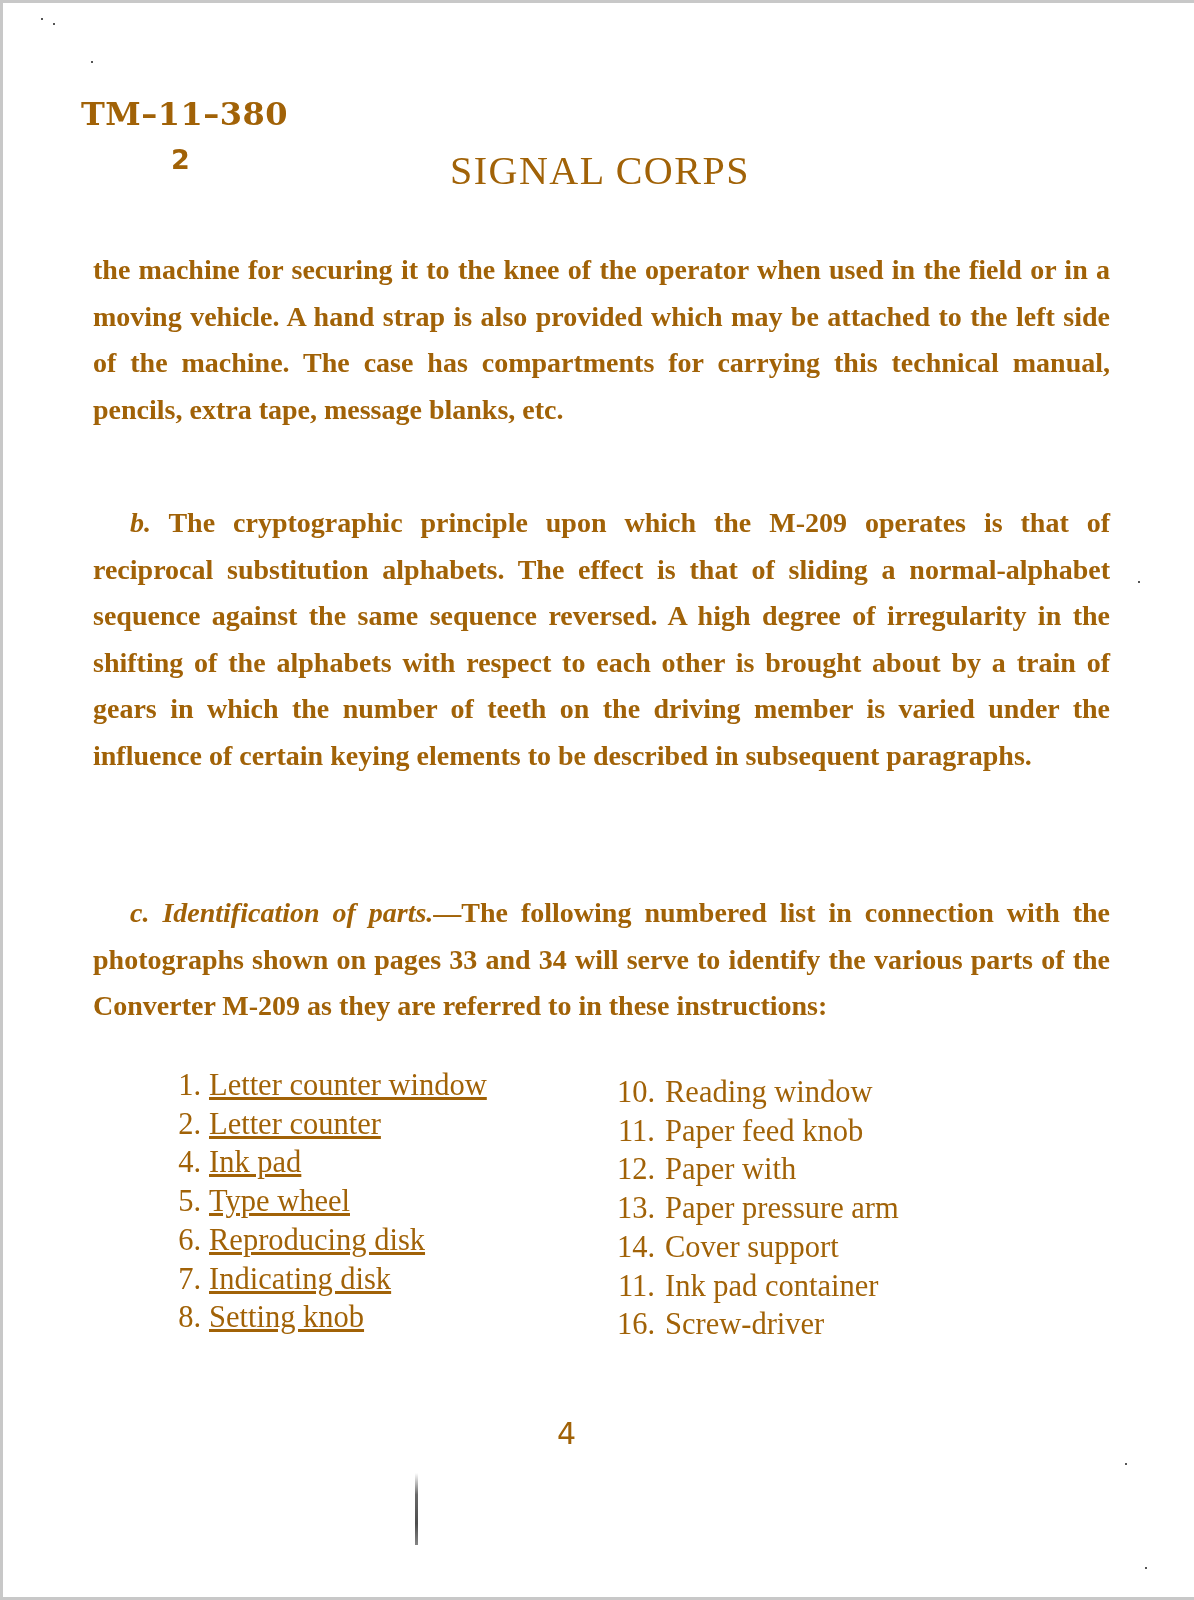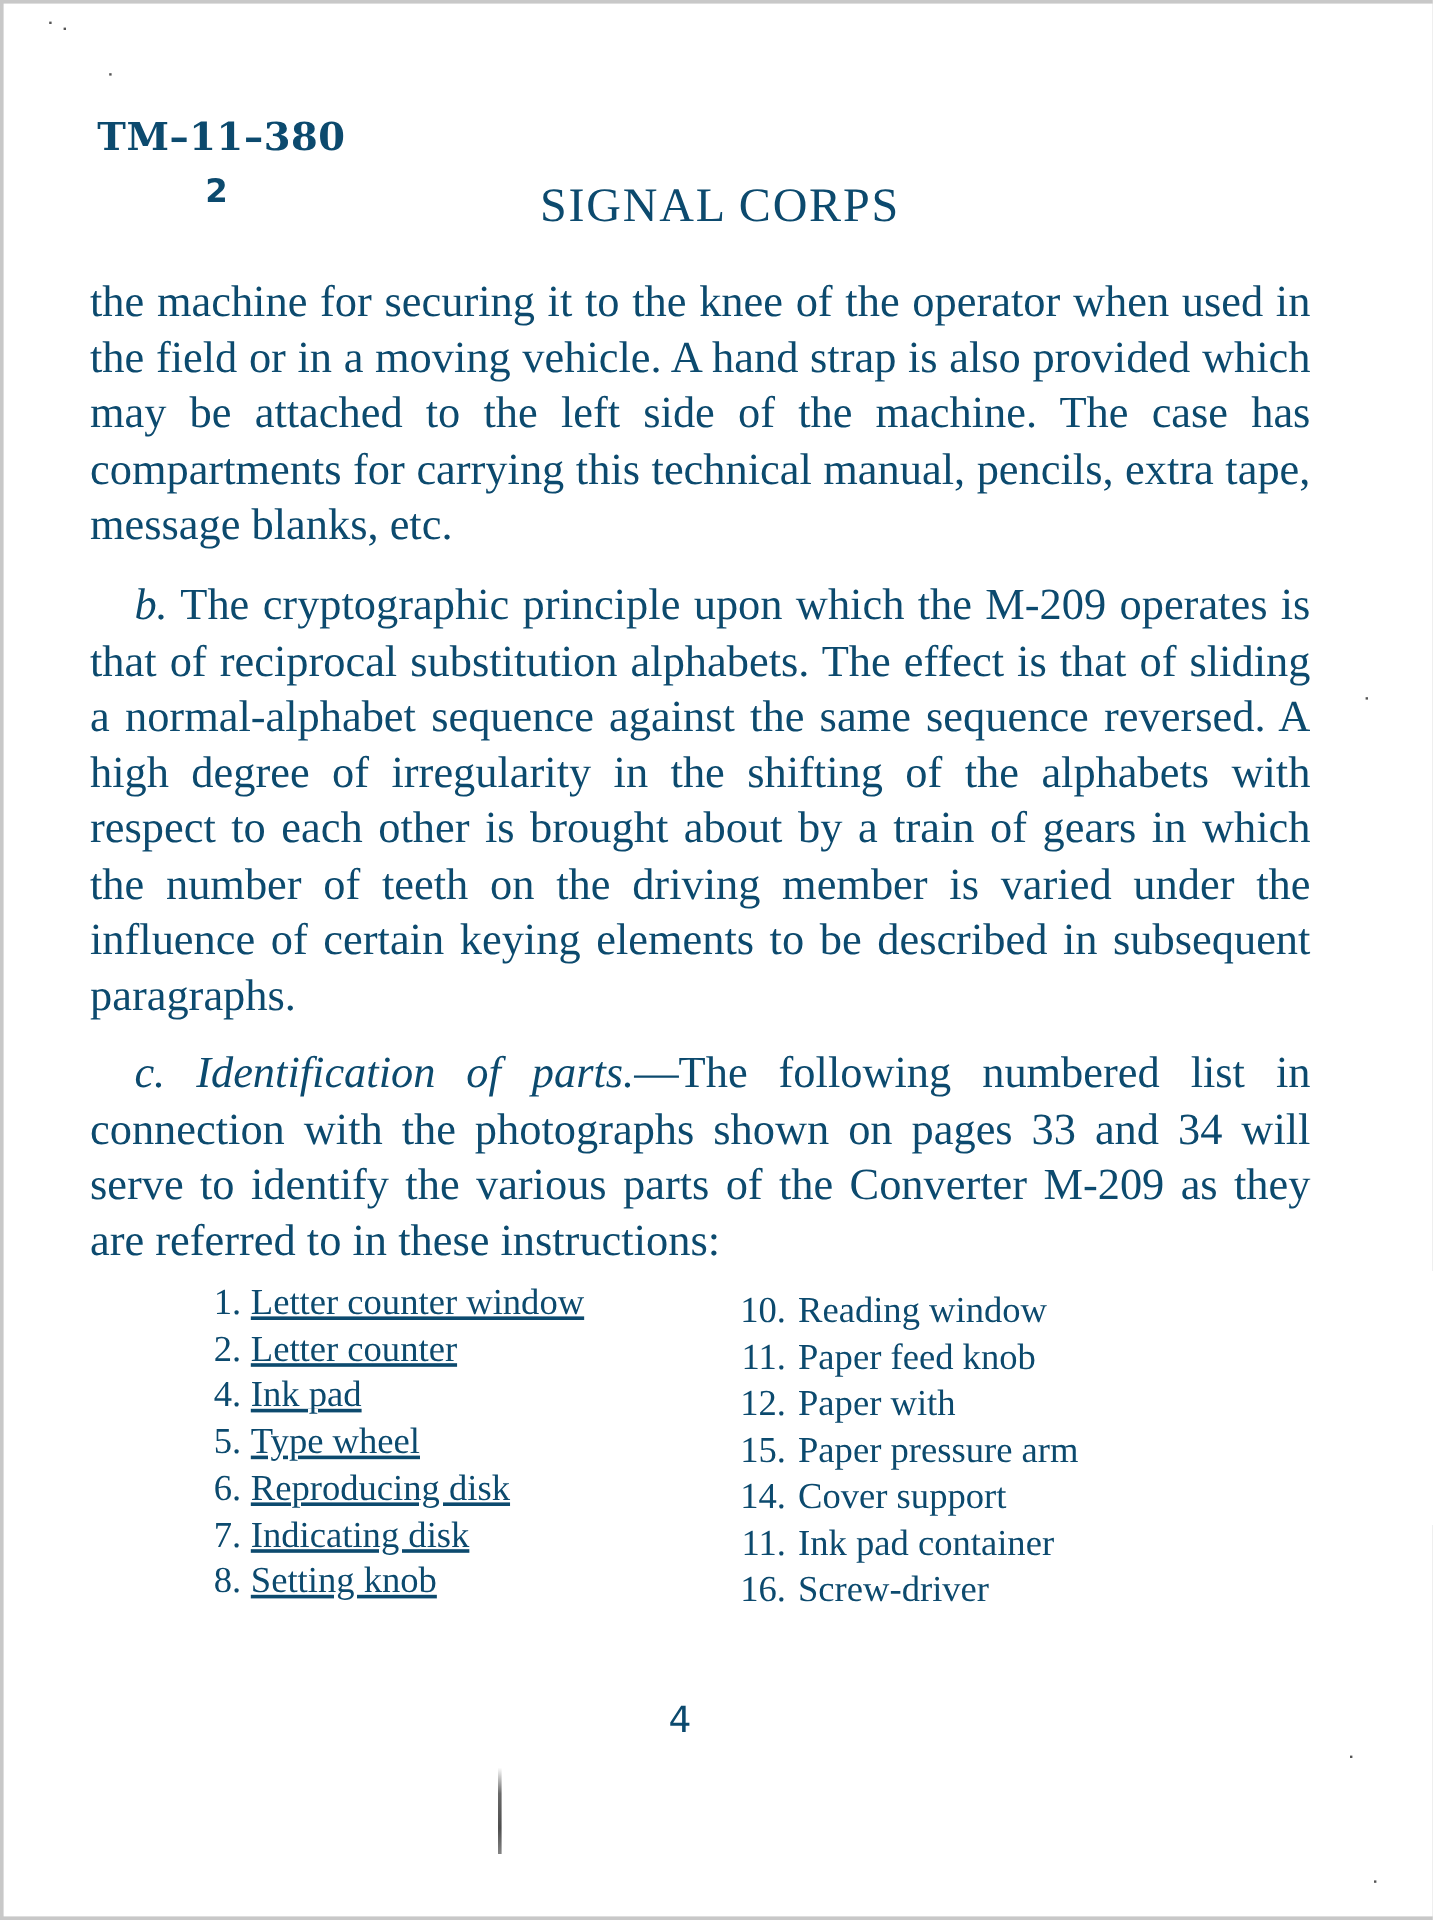--- a/index.html
+++ b/index.html
@@ -5,42 +5,43 @@
     html, body { margin: 0; padding: 0; }
     body {
       width: 1194px; height: 1600px;
       background: #c8c8c8;
       position: relative; overflow: hidden;
     }
     .page {
       position: absolute; left: 3px; top: 3px;
       width: 1191px; height: 1594px;
       background: #ffffff;
-      color: #0c4a6e;
+      color: #a16207;
       font-family: "Liberation Serif", "DejaVu Serif", serif;
     }
     .header-code {
       position: absolute; left: 78px; top: 92px;
       font-family: "DejaVu Serif", "Liberation Serif", serif;
       font-weight: bold; font-size: 32px; letter-spacing: 0.5px;
     }
     .header-section {
       position: absolute; left: 168px; top: 141px;
       font-family: "DejaVu Sans", "Liberation Sans", sans-serif;
       font-weight: bold; font-size: 27px;
     }
     .header-title {
       position: absolute; left: 447px; top: 144px;
       font-size: 40px; letter-spacing: 1.5px;
     }
     .body-text {
       position: absolute; left: 72px; width: 1017px;
-      font-size: 37px; line-height: 46.5px;
+      font-size: 28px; line-height: 46.5px;
       text-align: justify; text-align-last: left;
-      margin: 0;
+      margin: 18px;
+      font-weight: bold;
     }
     .p1 { top: 226px; }
     .p2 { top: 479px; text-indent: 37px; }
     .p3 { top: 869px; text-indent: 37px; }
     .em { font-style: italic; }
     .parts-col {
       position: absolute; margin: 0; padding: 0; list-style: none;
       font-size: 30.5px; line-height: 38.7px;
     }
     .col-left { left: 168px; top: 1063px; text-decoration: underline; }
@@ -80,21 +81,21 @@
     <li><span class="num">5.</span><span>Type wheel</span></li>
     <li><span class="num">6.</span><span>Reproducing disk</span></li>
     <li><span class="num">7.</span><span>Indicating disk</span></li>
     <li><span class="num">8.</span><span>Setting knob</span></li>
   </ul>
 
   <ul class="parts-col col-right">
     <li><span class="num">10.</span><span>Reading window</span></li>
     <li><span class="num">11.</span><span>Paper feed knob</span></li>
     <li><span class="num">12.</span><span>Paper with</span></li>
-    <li><span class="num">15.</span><span>Paper pressure arm</span></li>
+    <li><span class="num">13.</span><span>Paper pressure arm</span></li>
     <li><span class="num">14.</span><span>Cover support</span></li>
     <li><span class="num">11.</span><span>Ink pad container</span></li>
     <li><span class="num">16.</span><span>Screw-driver</span></li>
   </ul>
 
   <div class="page-number">4</div>
 
   <div class="scratch"></div>
   <div class="speck" style="left:38px;top:15px;"></div>
   <div class="speck" style="left:50px;top:20px;"></div>

